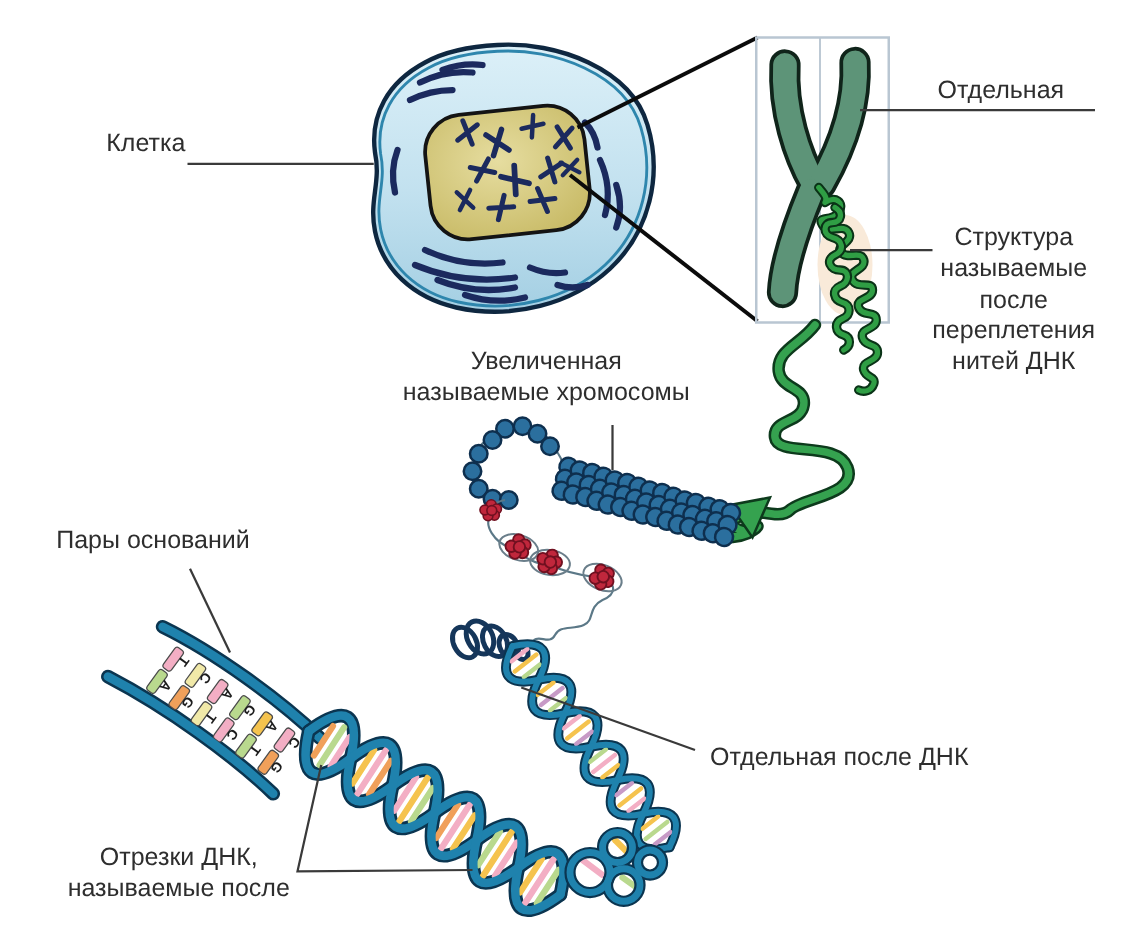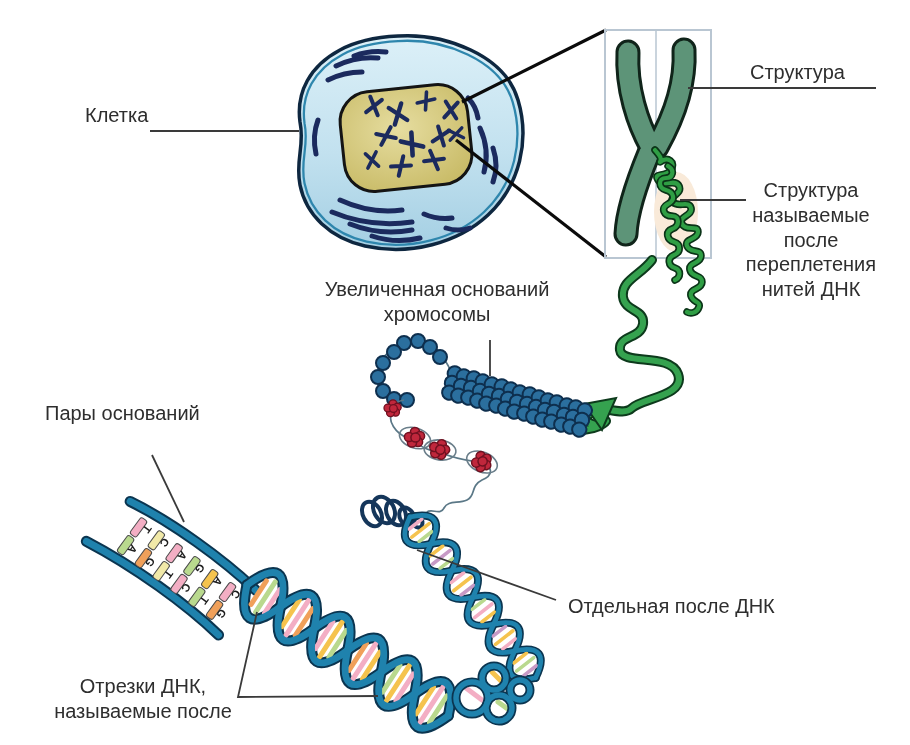--- a/index.html
+++ b/index.html
@@ -298,21 +298,21 @@
     <line class="leader" x1="688" y1="88" x2="876" y2="88"></line>
     <line class="leader" x1="680" y1="200" x2="746" y2="200"></line>
     <line class="leader" x1="490" y1="340" x2="490" y2="376"></line>
     <line class="leader" x1="152" y1="455" x2="184" y2="522"></line>
     <line class="leader" x1="417" y1="550" x2="556" y2="600"></line>
     <polyline class="leader" points="257,612 238,697 378,696" fill="none"></polyline>
   </g>
 </svg>
 
 <div class="lbl" style="left:85px;top:103px;">Клетка</div>
-<div class="lbl" style="left:750px;top:60px;">Структура</div>
+<div class="lbl" style="left:750px;top:60px;">Отдельная</div>
 <div class="lbl center" style="left:740px;top:178px;width:142px;">Структура называемые после переплетения нитей ДНК</div>
-<div class="lbl center" style="left:322px;top:277px;width:230px;">Увеличенная оснований хромосомы</div>
-<div class="lbl" style="left:45px;top:401px;">Пары оснований</div>
+<div class="lbl center" style="left:322px;top:277px;width:230px;">Увеличенная называемые хромосомы</div>
+<div class="lbl" style="left:45px;top:420px;">Пары оснований</div>
 <div class="lbl" style="left:568px;top:594px;">Отдельная после ДНК</div>
 <div class="lbl center" style="left:32px;top:674px;width:222px;">Отрезки ДНК,
 называемые после</div>
 
 </div>
 
 </body></html>

